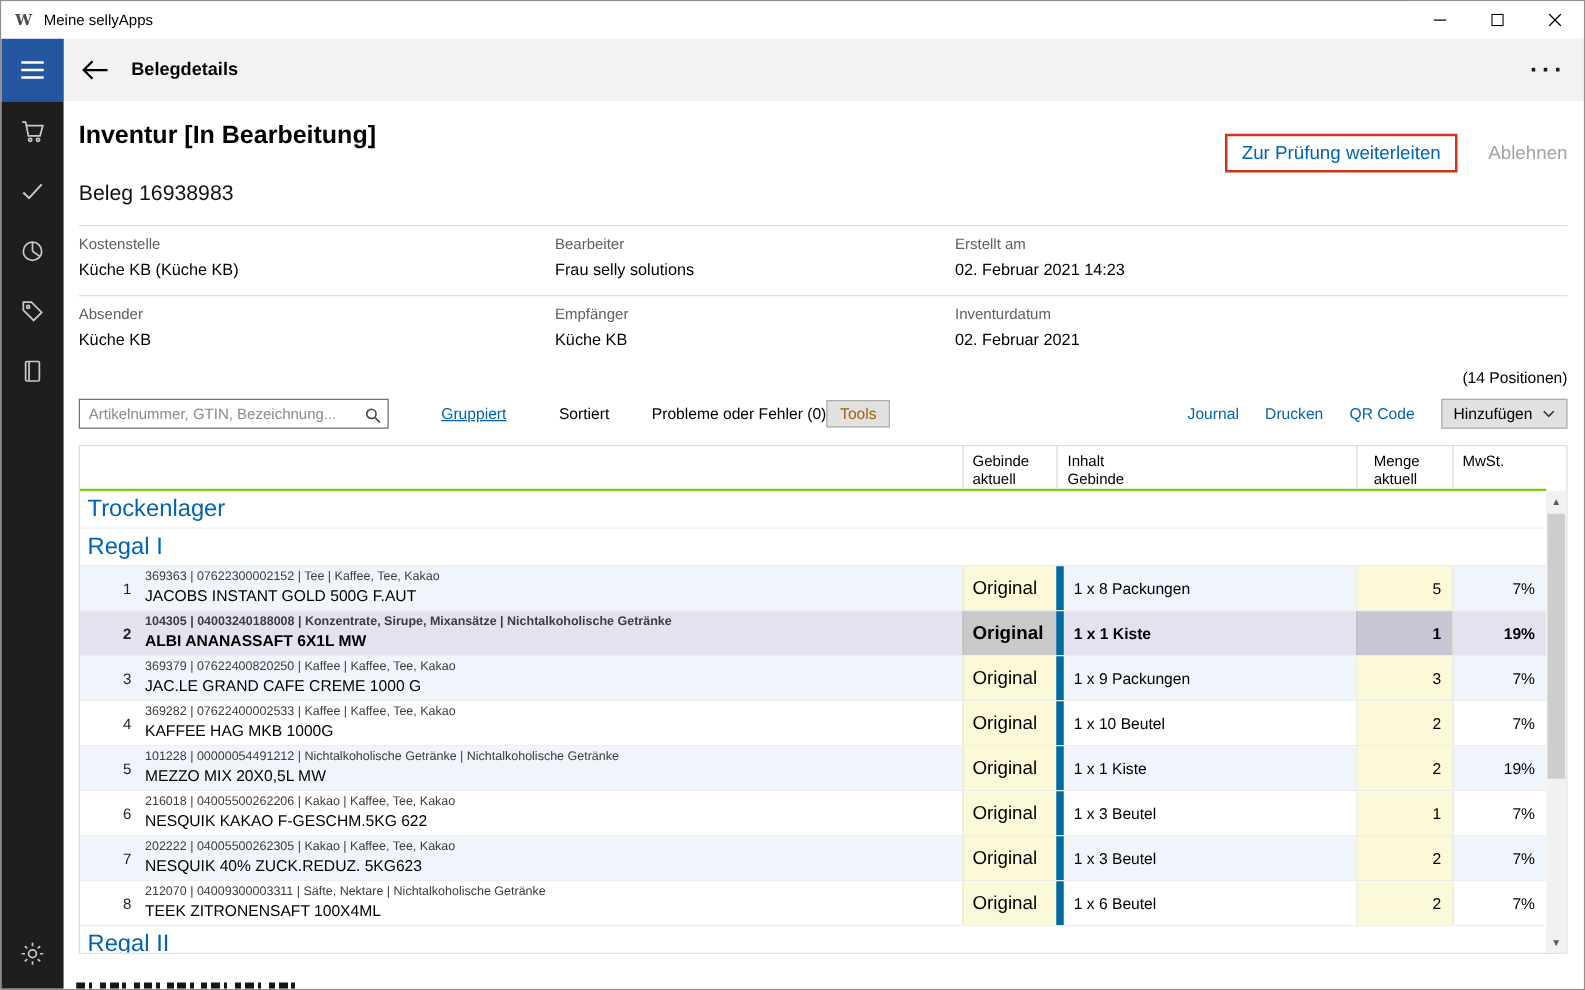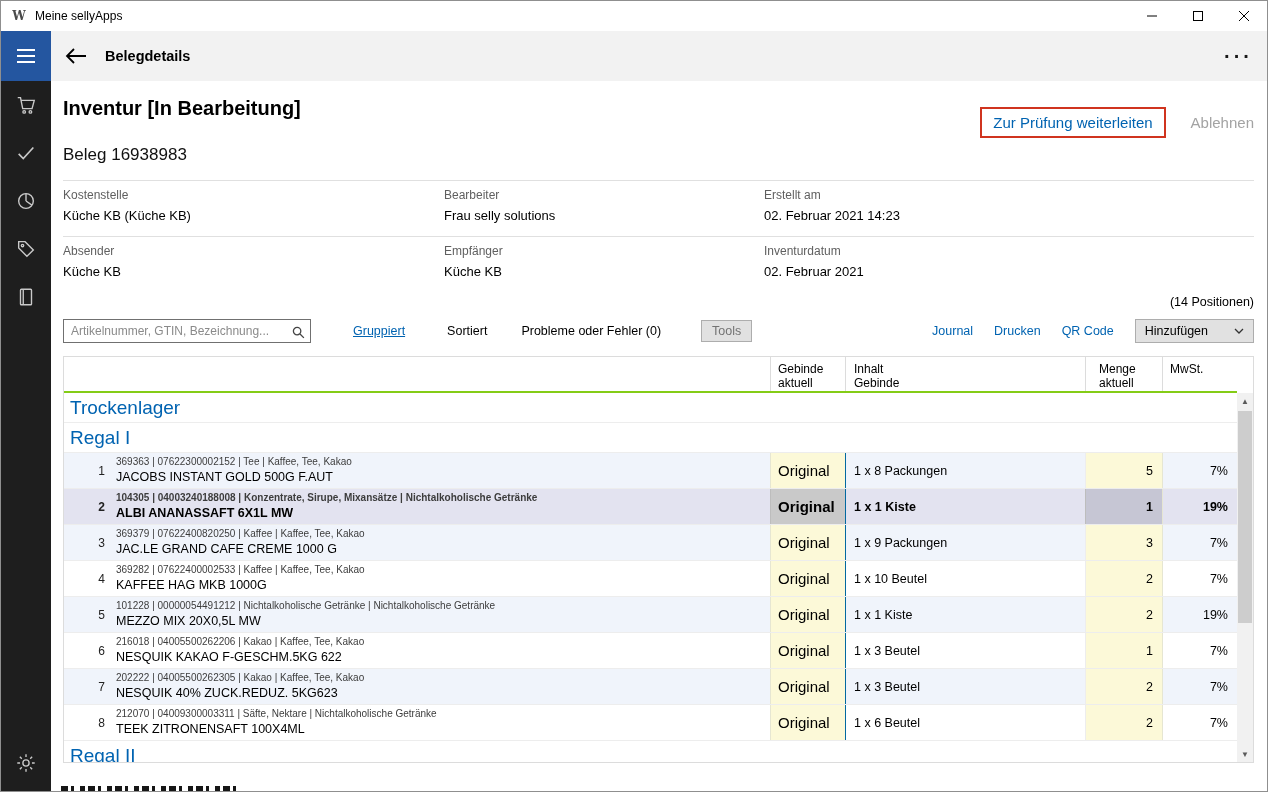--- a/index.html
+++ b/index.html
@@ -55,25 +55,25 @@
   
   .toolbar { display:flex; align-items:center; height:26px; margin-top:9px; }
   .search-box { position:relative; width:248px; height:24px; border:1px solid #707070; background:#fff; }
   .search-box input { width:100%; height:100%; border:none; outline:none; padding:0 26px 0 7px; font-size:12px; color:#333;
                       font-family:"Liberation Sans","DejaVu Sans",sans-serif; background:transparent; }
   .search-box input::placeholder { color:#8a8a8a; opacity:1; }
   .search-icon-btn { position:absolute; right:3px; top:3px; width:18px; height:18px; background:transparent; border:none; display:flex; align-items:center; justify-content:center; }
   .tb-link { background:transparent; border:none; font-size:12.5px; color:#000; cursor:default; }
   .tb-link.blue { color:#0063b1; text-decoration:underline; }
   .ml42 { margin-left:42px; } .ml34 { margin-left:34px; }
-  .tools-btn { margin-left:40px; background:#e1e1e1; border:1px solid #adadad; font-size:12.5px; padding:3px 10px; color:#737373; cursor:default; }
+  .tools-btn { background:#e1e1e1; border:1px solid #adadad; font-size:12.5px; padding:3px 10px; color:#a16207; cursor:default; }
   .tb-right { margin-left:auto; display:flex; align-items:center; gap:21px; }
   .tb-right .link { background:transparent; border:none; font-size:12.5px; color:#0063b1; cursor:default; }
   .add-btn { background:#e1e1e1; border:1px solid #adadad; font-size:12.5px; color:#000; height:24px; padding:0 9px; display:flex;
-             align-items:center; gap:26px; cursor:default; }
+             align-items:center; gap:8px; cursor:default; }
 
   
   .table { position:relative; margin-top:12px; border:1px solid #dcdcdc; background:#fff; height:407px; }
   .thead { display:flex; height:36px; border-bottom:2px solid #84cc16; width:calc(100% - 16px); }
   .th { font-size:12px; color:#000; padding-top:5px; white-space:pre-line; line-height:14px; }
   .th-num { width:50px; }
   .th-article { flex:1; }
   .th-gebinde { width:75px; border-left:1px solid #dcdcdc; padding-left:7px; }
   .th-inhalt { width:240px; border-left:1px solid #dcdcdc; padding-left:8px; }
   .th-menge { width:77px; border-left:1px solid #dcdcdc; padding-left:13px; }
@@ -84,21 +84,21 @@
                background:#fff; border-bottom:1px solid #ededed; cursor:default; }
   .item-row { height:36px; display:flex; align-items:stretch; border-bottom:1px solid #ededed; background:#fff; cursor:default; }
   .item-row.zebra { background:#f0f4fb; }
   .item-row.selected { background:#e3e3f0; font-weight:bold; }
   .c { display:flex; align-items:center; }
   .c-num { width:50px; justify-content:flex-end; padding-right:9px; font-size:12px; color:#222; }
   .c-article { flex:1; flex-direction:column; align-items:flex-start; justify-content:center; padding-left:2px; overflow:hidden; }
   .c-article .meta { font-size:10px; color:#3c3c3c; line-height:12px; white-space:nowrap; }
   .c-article .name { font-size:12.5px; color:#000; line-height:15px; margin-top:2px; white-space:nowrap; }
   .c-gebinde { width:75px; background:#fcf9d8; padding-left:7px; font-size:15px; border-left:1px solid #e6e6d2; }
-  .c-inhalt { width:240px; padding-left:8px; font-size:12.5px; border-left:1px solid #0369a1; }
+  .c-inhalt { width:240px; padding-left:8px; font-size:12.5px; border-left:6px solid #0369a1; }
   .c-menge { width:77px; background:#fcf9d8; justify-content:flex-end; padding-right:9px; font-size:12.5px; border-left:1px solid #ededed; }
   .c-mwst { width:75px; justify-content:flex-end; padding-right:9px; font-size:12.5px; border-left:1px solid #e6e6d2; }
   .item-row.selected .c-gebinde { background:#c9c9c9; border-left-color:#bdbdbd; }
   .item-row.selected .c-menge { background:#c6c6d4; border-left-color:#bdbdbd; }
 
   
   .sb-track { position:absolute; top:36px; right:0; bottom:0; width:16px; background:#f1f1f1; }
   .sb-arrow { position:absolute; left:0; width:16px; height:16px; display:flex; align-items:center; justify-content:center;
               font-size:8px; color:#5a5a5a; background:#f1f1f1; border:none; }
   .sb-up { top:0; } .sb-down { bottom:0; }

